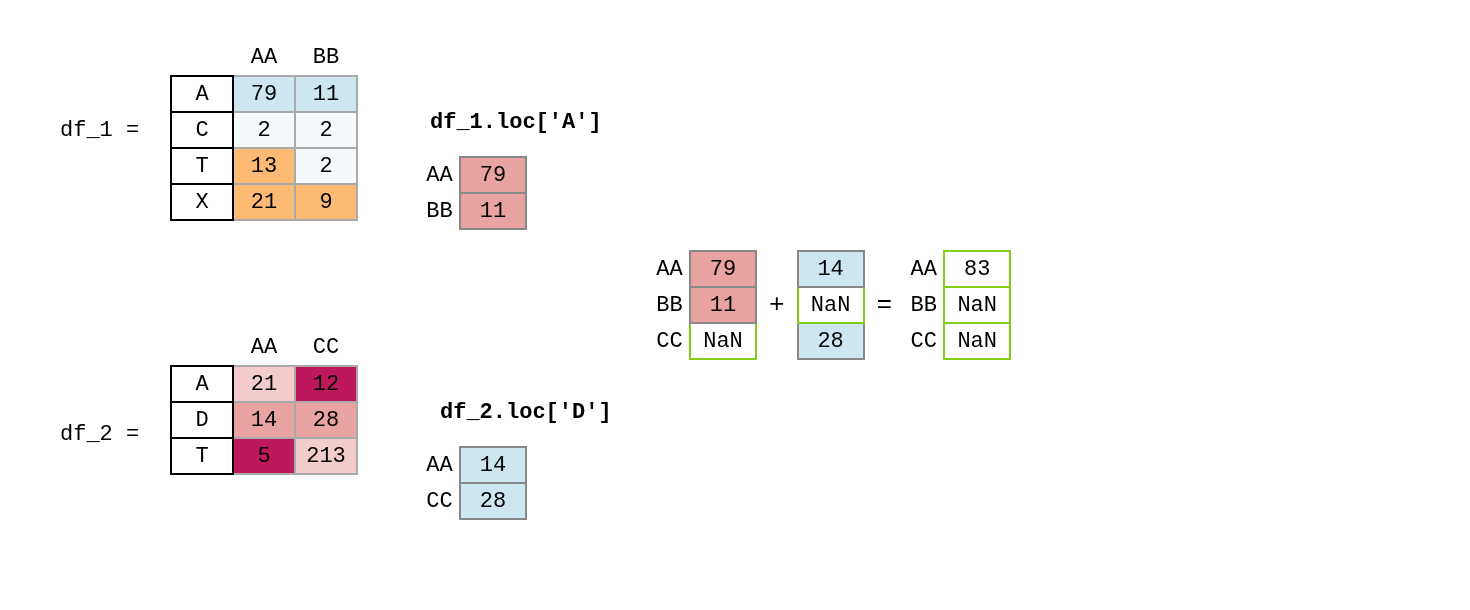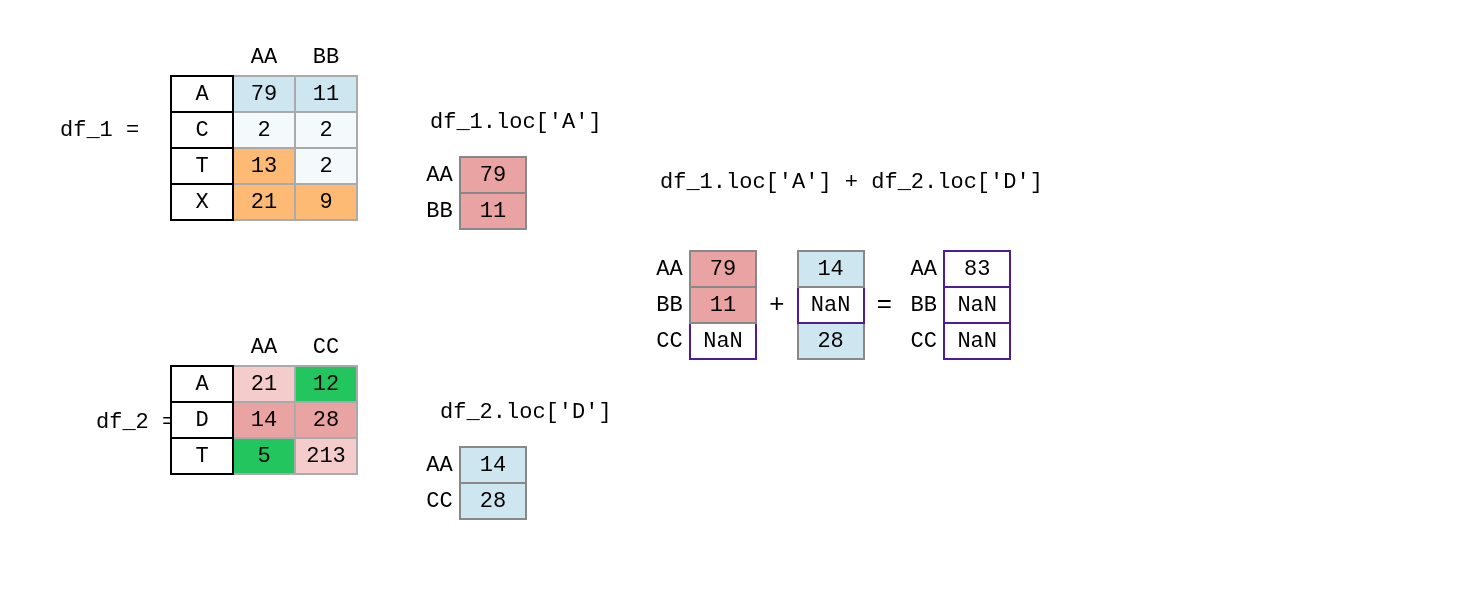--- a/index.html
+++ b/index.html
@@ -8,21 +8,21 @@
     padding: 30px 40px;
     font-family: "Courier New", Courier, monospace;
     font-size: 22px;
     background: #fff;
     color: #000;
     width: 1470px;
   }
   .row { display: flex; align-items: flex-start; }
   .code-label {
     font-family: "Courier New", Courier, monospace;
-    font-weight: normal;
+    font-weight: bold;
     font-size: 22px;
     white-space: nowrap;
   }
   .assign-label {
     font-family: "Courier New", Courier, monospace;
     font-size: 22px;
     white-space: nowrap;
   }
   table.df {
     border-collapse: collapse;
@@ -48,21 +48,21 @@
     font-weight: normal;
   }
   table.df td.cell {
     border: 2px solid #aaa;
   }
   .blue-1 { background: #cde6f0; }
   .blue-2 { background: #fdba74; }
   .blue-3 { background: #f4f9fb; }
   .red-1  { background: #eaa3a3; }
   .red-2  { background: #f3cccb; }
-  .red-3  { background: #22c55e; }
+  .red-3  { background: #be185d; }
   .white  { background: #ffffff; }
   .bold   { font-weight: normal; }
 
   
   table.series {
     border-collapse: collapse;
   }
   table.series td {
     text-align: center;
     height: 36px;
@@ -73,21 +73,21 @@
   table.series td.lbl {
     border: none;
     min-width: 40px;
     font-weight: normal;
   }
   table.series td.sval {
     border: 2px solid #888;
     min-width: 66px;
   }
   table.series td.sval-strong {
-    border: 2px solid #4c1d95;
+    border: 2px solid #84cc16;
     min-width: 66px;
   }
   .op {
     font-size: 26px;
     padding: 0 12px;
     align-self: center;
   }
 
   .container { position: relative; width: 1390px; height: 560px; }
   .abs { position: absolute; }
@@ -124,21 +124,21 @@
       </tr>
       <tr>
         <td class="idx">X</td>
         <td class="cell blue-2">21</td>
         <td class="cell blue-2">9</td>
       </tr>
     </tbody>
       </table>
   </div>
 
-  <div class="abs assign-label" style="left:20px; top:380px;margin-left:36px;">df_2 =</div>
+  <div class="abs assign-label" style="left:20px; top:392px;">df_2 =</div>
 
   <div class="abs" style="left:130px; top:300px;">
     <table class="df">
       <tbody>
           <tr>
         <th class="colhead"></th>
         <th class="colhead">AA</th>
         <th class="colhead">CC</th>
       </tr>
       <tr>
@@ -185,21 +185,20 @@
         <td class="sval blue-1">14</td>
       </tr>
       <tr>
         <td class="lbl">CC</td>
         <td class="sval blue-1">28</td>
       </tr>
     </tbody>
       </table>
   </div>
 
-  <div class="abs code-label" style="left:620px; top:140px;">df_1.loc['A'] + df_2.loc['D']</div>
 
   <div class="abs row" style="left:610px; top:220px; align-items:center;">
 
     <table class="series">
       <tbody>
           <tr>
         <td class="lbl">AA</td>
         <td class="sval red-1">79</td>
       </tr>
       <tr>

